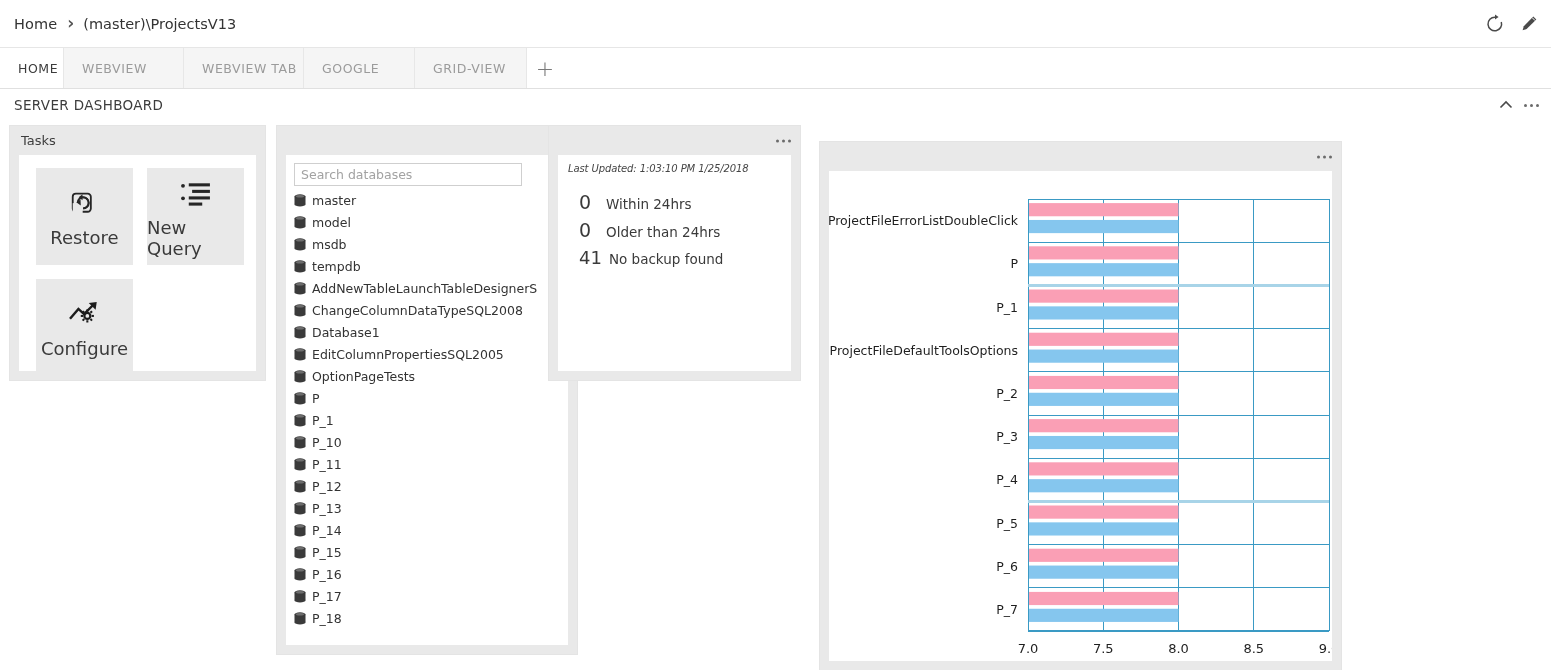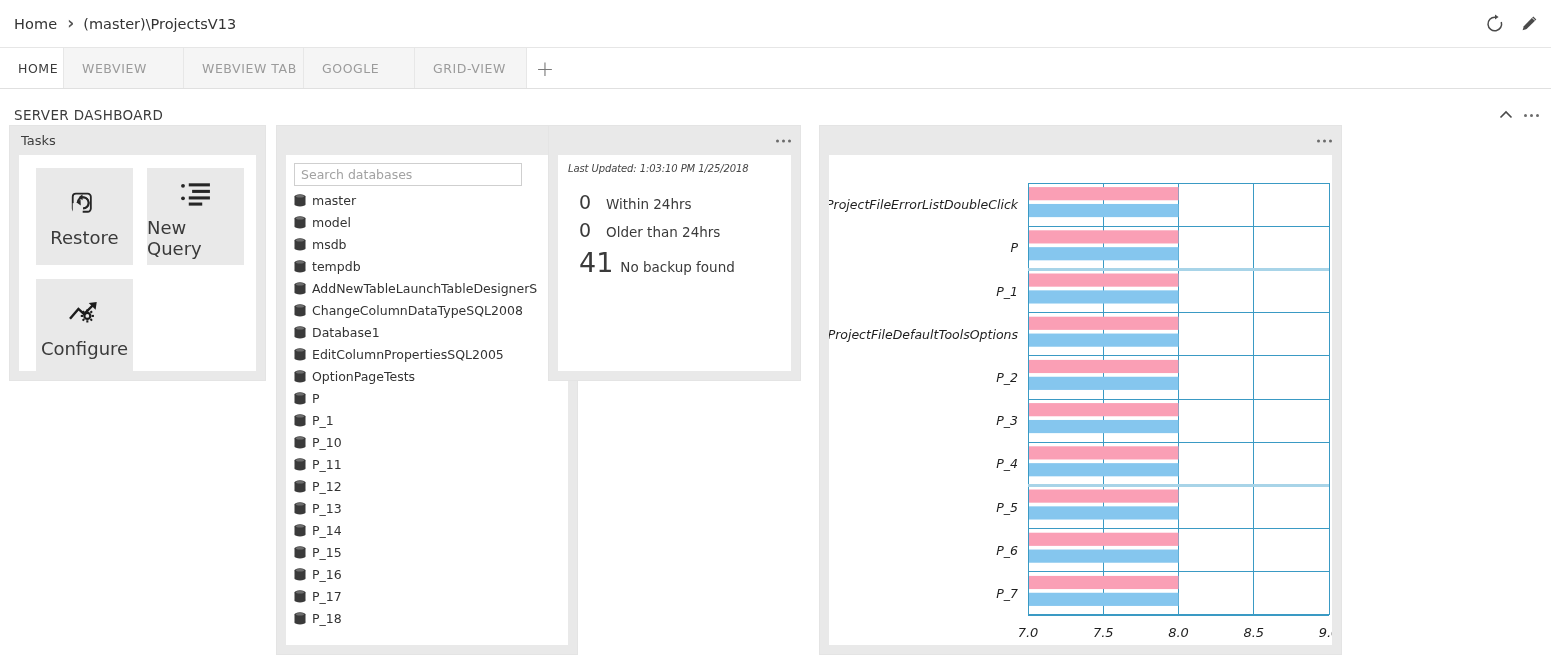--- a/index.html
+++ b/index.html
@@ -52,21 +52,21 @@
     background: #ffffff; color: #7a7a7a; font-size: 22px; font-weight: 300;
     cursor: pointer; border: none;
   }
   .tabstrip-filler { flex: 1 1 auto; background: #ffffff; }
 
   
   .dash-title-row {
     height: 32px; width: 100%;
     display: flex; align-items: center;
     padding: 0 14px;
-    background: #ffffff; position: relative; margin-top: 10px;
+    background: #ffffff; position: relative;
   }
   .dash-title { font-size: 13.5px; color: #3c3c3c; letter-spacing: .35px; }
   .dash-actions { position: absolute; right: 12px; top: 0; height: 32px;
                   display: flex; align-items: center; gap: 10px; }
 
   
   .tiles {
     position: absolute; left: 0; top: 121px; right: 0; bottom: 0;
     background: #ffffff;
   }
@@ -126,21 +126,21 @@
   
   #tile-backup { left: 548px; top: 4px; width: 253px; height: 256px; }
   #tile-backup .tile-body { padding: 8px 0 0 10px; }
   .last-updated { font-size: 10px; color: #444; font-style: italic; letter-spacing: -.1px; }
   .backup-rows { margin-top: 17px; padding-left: 11px; }
   .backup-row { display: flex; align-items: baseline; gap: 7px; margin-bottom: 6px; }
   .backup-num { font-size: 19px; color: #3a3a3a; font-weight: 400; min-width: 20px; }
   .backup-lbl { font-size: 13.5px; color: #3a3a3a; }
 
   
-  #tile-chart { left: 819px; top: 4px; width: 523px; height: 530px; font-style: italic; }
+  #tile-chart { left: 819px; top: 20px; width: 523px; height: 530px; }
   #tile-chart .tile-body { padding: 0; }
   .chart-area { position: absolute; inset: 0; }
   .chart-svg { display: block; }
 
   .ic svg, .task-ic svg, .db-cyl svg { display: block; }
 </style>
 </head>
 <body>
 
 <div class="breadcrumb-bar">
@@ -472,21 +472,21 @@
       <div class="backup-rows">
         <div class="backup-row">
           <span class="backup-num">0</span>
           <span class="backup-lbl">Within 24hrs</span>
         </div>
         <div class="backup-row">
           <span class="backup-num">0</span>
           <span class="backup-lbl">Older than 24hrs</span>
         </div>
         <div class="backup-row">
-          <span class="backup-num" style="font-size:27px;">41</span>
+          <span class="backup-num" style="font-size:18px;">41</span>
           <span class="backup-lbl">No backup found</span>
         </div>
       </div>
     </div>
   </div>
 
   <div class="tile" id="tile-chart">
     <div class="tile-head">
       <span class="tile-dots">
           <i></i>

